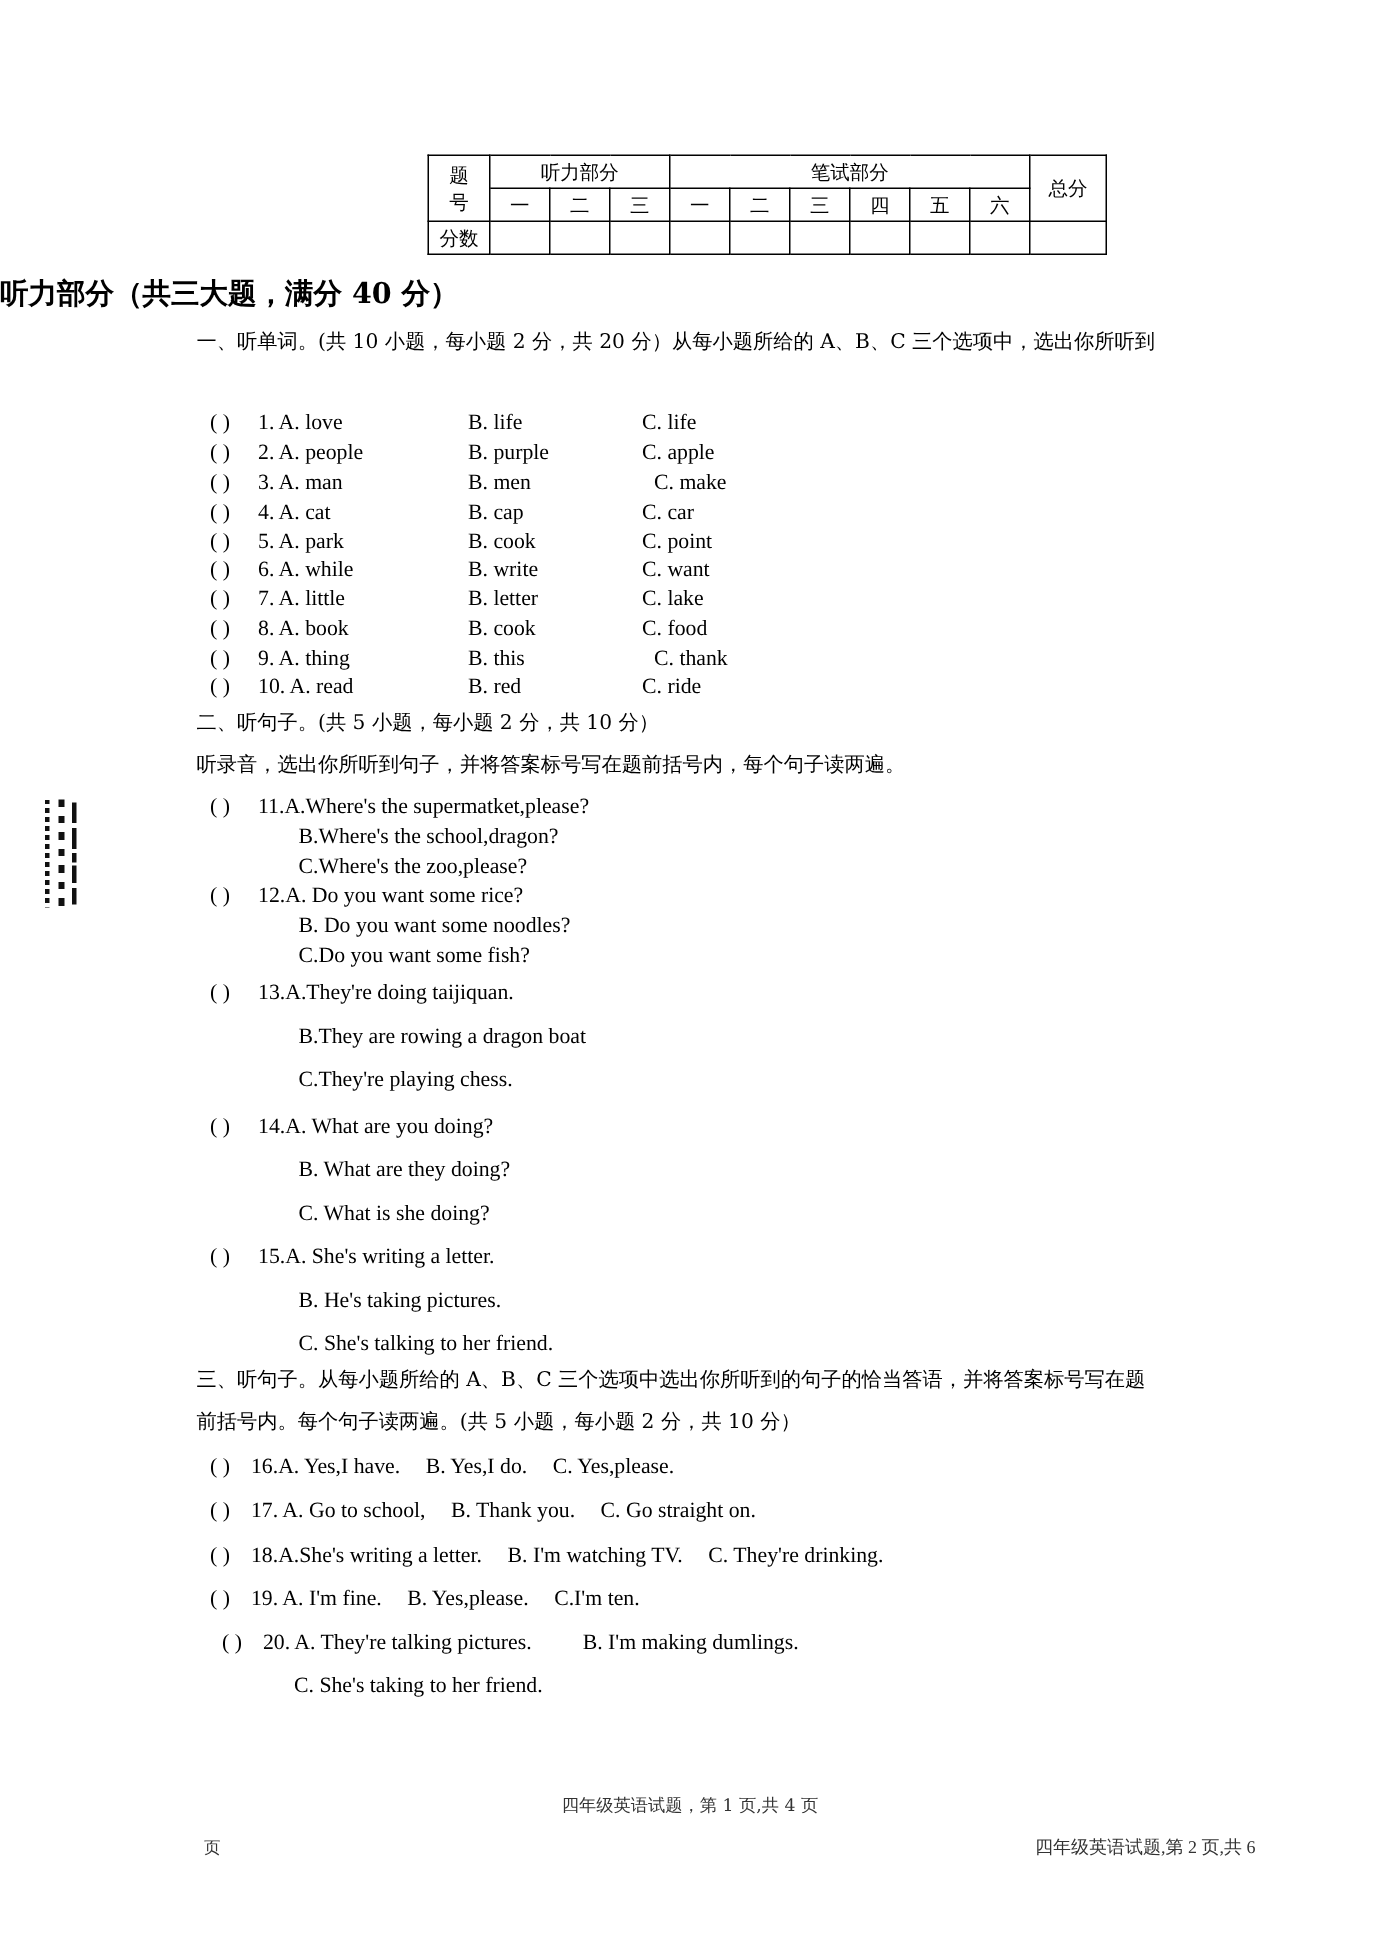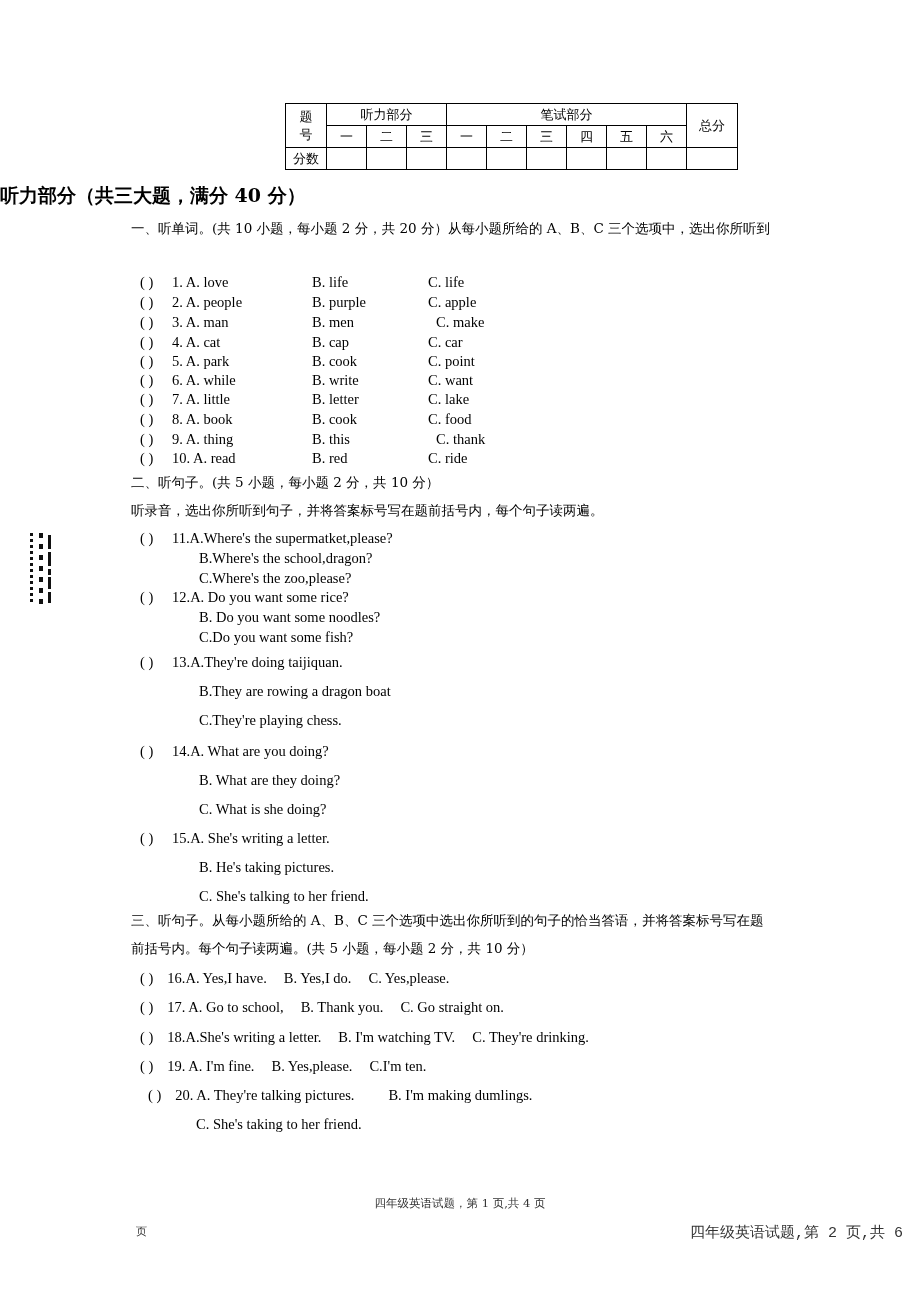--- a/index.html
+++ b/index.html
@@ -138,23 +138,23 @@
   .footer-center {
     position: absolute;
     left: 0; right: 0;
     text-align: center;
     font-size: 11.5px;
     color: #333;
     font-family: "DejaVu Serif", "Liberation Serif", serif;
   }
   .footer-right {
     position: absolute;
-    font-size: 15px;
+    font-size: 12px;
     color: #333;
-    font-family: Liberation Mono, monospace;
+    font-family: Liberation Serif, serif;
   }
   .footer-left-char {
     position: absolute;
     font-size: 11px;
     color: #333;
     font-family: "DejaVu Serif", "Liberation Serif", serif;
   }
 </style>
 </head>
 <body>

